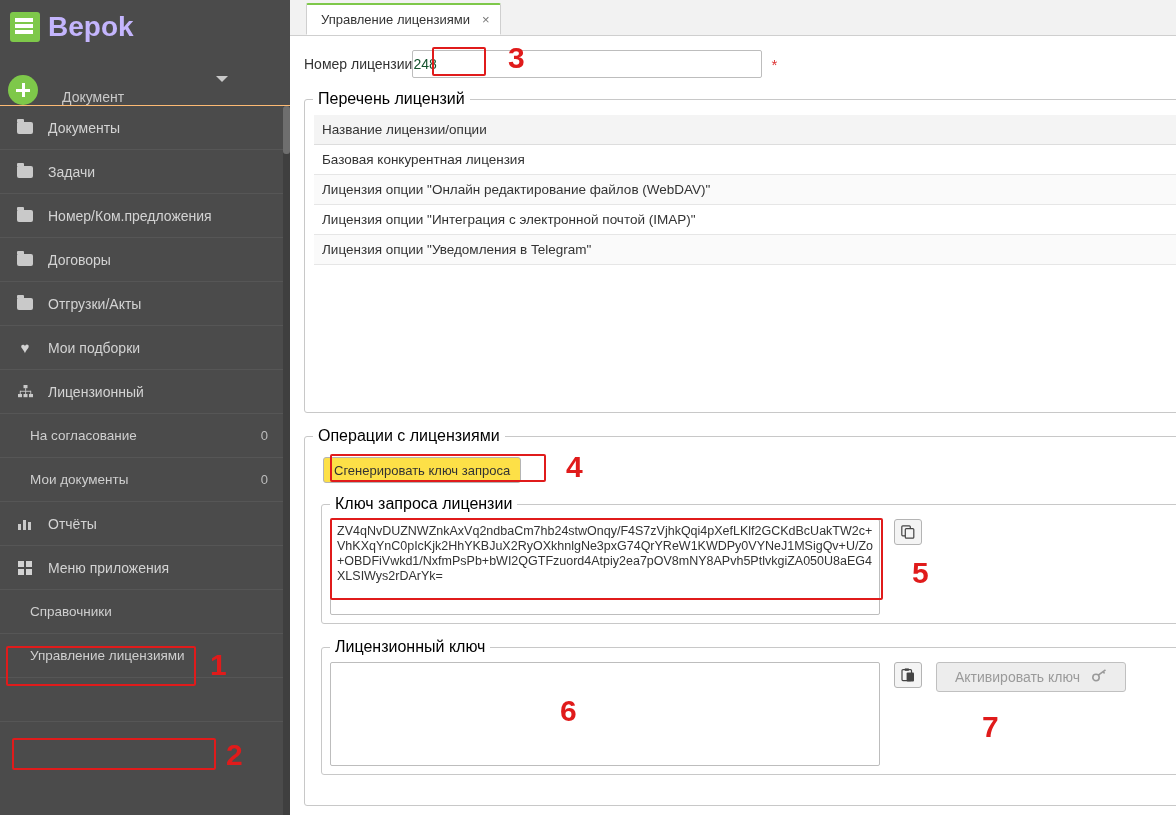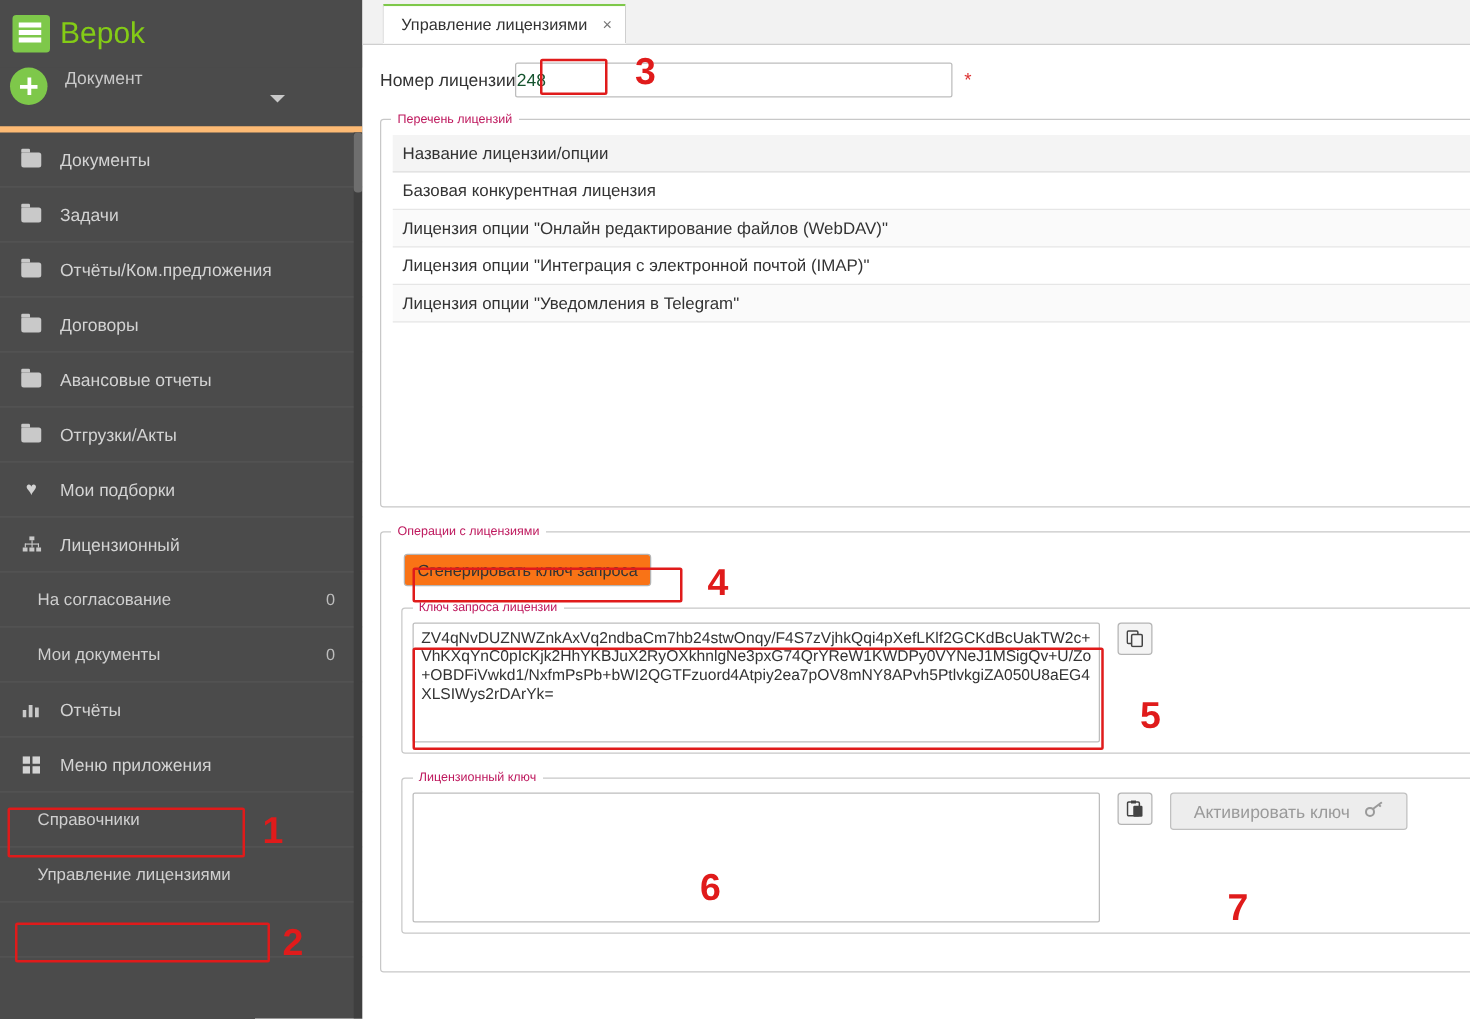--- a/index.html
+++ b/index.html
@@ -44,32 +44,33 @@
   }
   .logo-mark:before {
     content: "";
     position: absolute;
     left: 5px; top: 6px;
     width: 18px; height: 4px;
     background: #fff;
     box-shadow: 0 6px 0 #fff, 0 12px 0 #fff;
   }
   .logo-text {
-    font-size: 24px;
-    color: #84cc16;
-    font-weight: normal;
+    font-size: 28px;
+    color: #c4b5fd;
+    font-weight: bold;
     letter-spacing: 0px;
   }
   .doc-selector {
     height: 52px;
     display: flex;
-    align-items: flex-start;
+    align-items: flex-end;
     padding-left: 8px;
-    border-bottom: 5px solid #fdba74;
-    position: relative;
+    border-bottom: 1px solid #fdba74;
+    position: relative;
+    gap: 10px;
   }
   .plus-circle {
     width: 30px; height: 30px;
     border-radius: 50%;
     background: #7ec84a;
     position: relative;
     margin-right: 14px;
     flex: 0 0 30px;
   }
   .plus-circle:before, .plus-circle:after {
@@ -212,22 +213,22 @@
   }
   .req-star { color: #d33; margin-left: 9px; font-size: 15px; }
 
   fieldset.box {
     border: 1px solid #c8c8c8;
     border-radius: 3px;
     margin: 0 0 14px 0;
     padding: 6px 8px 8px 8px;
   }
   fieldset.box > legend {
-    font-size: 10px;
-    color: #be185d;
+    font-size: 16px;
+    color: #000000;
     padding: 0 5px;
   }
   .lic-list-wrap {
     width: 100%;
     height: 290px;
     overflow: hidden;
     background: #fff;
     border: 1px solid transparent;
   }
   table.lic-table {
@@ -246,21 +247,21 @@
   table.lic-table td {
     padding: 7px 8px;
     border-bottom: 1px solid #e6e6e6;
     color: #333;
   }
   table.lic-table tr.odd td { background: #fafafa; }
   table.lic-table tr.even td { background: #ffffff; }
 
   .gen-btn {
     height: 26px;
-    background: #f97316;
+    background: #fde047;
     border: 1px solid #b4b4b4;
     border-radius: 3px;
     font-size: 13px;
     color: #333;
     padding: 0 10px;
     font-family: "Liberation Sans", sans-serif;
   }
 
   .key-area {
     display: flex;
@@ -355,33 +356,27 @@
       <li class="nav-item">
         <span class="ico">
             <span class="folder-ico"></span>
           </span>
         <span>Задачи</span>
       </li>
       <li class="nav-item">
         <span class="ico">
             <span class="folder-ico"></span>
           </span>
-        <span>Отчёты/Ком.предложения</span>
+        <span>Номер/Ком.предложения</span>
       </li>
       <li class="nav-item">
         <span class="ico">
             <span class="folder-ico"></span>
           </span>
         <span>Договоры</span>
-      </li>
-      <li class="nav-item">
-        <span class="ico">
-            <span class="folder-ico"></span>
-          </span>
-        <span>Авансовые отчеты</span>
       </li>
       <li class="nav-item">
         <span class="ico">
             <span class="folder-ico"></span>
           </span>
         <span>Отгрузки/Акты</span>
       </li>
       <li class="nav-item">
         <span class="ico">
             <span class="heart">♥</span>

